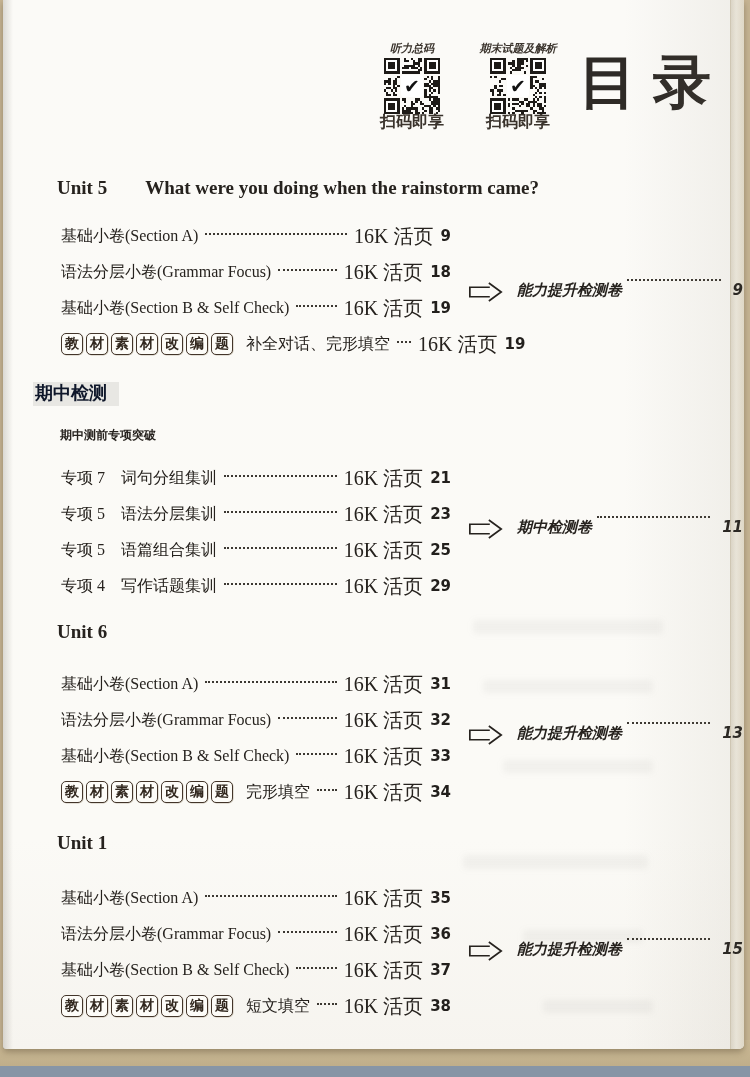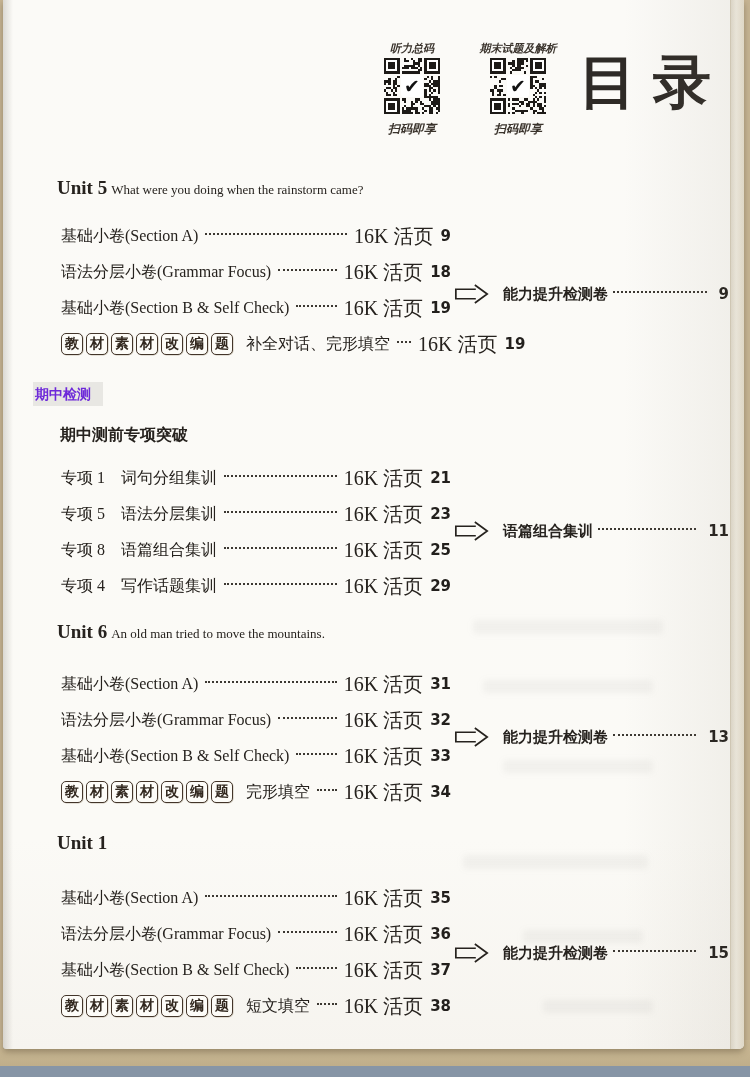--- a/index.html
+++ b/index.html
@@ -28,57 +28,57 @@
   }
   .page-edge{position:absolute;right:0;top:0;bottom:0;width:13px;
     background:linear-gradient(90deg,#e3ddcf,#f2eee3 40%,#e8e1d0);
     border-left:1px solid #d5cdba;border-radius:0 0 5px 0;}
   .ghost{position:absolute;background:rgba(120,115,108,.07);filter:blur(3px);border-radius:4px;}
 
   
   .qr-area{position:absolute;left:366px;top:40px;display:flex;gap:20px;}
   .qr-block{display:flex;flex-direction:column;align-items:center;width:86px;}
   .qr-top-label{font-size:11px;font-weight:bold;font-style:italic;color:#3a332c;white-space:nowrap;line-height:16px;}
-  .qr-bottom-label{font-size:12px;font-weight:bold;font-style:italic;color:#3a332c;white-space:nowrap;line-height:15px;margin-top:8px;}
+  .qr-bottom-label{font-size:16px;font-weight:bold;color:#3a332c;white-space:nowrap;line-height:15px;margin-top:0;}
   .qr-box{position:relative;width:56px;height:56px;margin-top:2px;}
   .qr-box svg{width:56px;height:56px;display:block;}
   .qr-check{position:absolute;left:17px;top:17px;width:22px;height:22px;background:#fff;
     border-radius:3px;display:flex;align-items:center;justify-content:center;
     font-size:19px;font-weight:bold;color:#111;font-family:"DejaVu Sans",sans-serif;}
   .toc-title{position:absolute;left:576px;top:52px;font-size:58px;line-height:60px;
     font-weight:900;letter-spacing:16px;color:#2e2a26;white-space:nowrap;
     font-family:"Liberation Sans","DejaVu Sans",sans-serif;}
 
   
   .section{position:absolute;left:30px;width:700px;}
   .unit-header{display:flex;align-items:baseline;height:24px;line-height:24px;}
   .unit-label{position:relative;font-weight:bold;font-size:19px;color:#26221e;padding:0 4px 0 2px;margin-left:22px;white-space:nowrap;}
   .unit-label::before{content:"";position:absolute;left:-26px;top:-1px;width:58px;height:25px;
     background:#e8e7e3;z-index:-1;}
-  .unit-title{font-weight:normal;font-size:13px;color:#26221e;white-space:nowrap;}
-  .mid-label{display:inline-block;font-weight:bold;font-size:14px;color:#6d28d9;line-height:24px;
+  .unit-title{font-weight:bold;font-size:19px;color:#26221e;margin-left:34px;white-space:nowrap;}
+  .mid-label{display:inline-block;font-weight:bold;font-size:18px;color:#0f172a;line-height:24px;
     background:#e8e7e3;padding:0 12px 0 2px;
-    font-family:Liberation Sans, sans-serif;}
-  .mid-subtitle{font-weight:bold;font-size:16px;color:#26221e;line-height:24px;margin:17px 0 0 27px;
+    font-family:Liberation Mono, monospace;}
+  .mid-subtitle{font-weight:bold;font-size:12px;color:#26221e;line-height:24px;margin:17px 0 0 27px;
     font-family:"Liberation Sans","DejaVu Sans",sans-serif;}
 
   .rows{padding-left:28px;}
   .toc-row{display:flex;align-items:center;height:36px;width:390px;}
   .row-label{font-size:16px;color:#26221e;white-space:nowrap;}
   .leader{flex:1;height:0;border-bottom:2px dotted #3c3832;margin:0 7px;transform:translateY(-2px);min-width:14px;}
   .ref-label{font-size:20px;color:#26221e;white-space:nowrap;}
   .page-num{font-size:15px;font-weight:bold;color:#221f1c;margin-left:7px;
     font-family:"DejaVu Sans","Liberation Sans",sans-serif;}
   .badge{display:flex;gap:3px;margin-right:13px;}
   .badge-char{width:20px;height:20px;border:1.6px solid #43352a;border-radius:5px;
     display:flex;align-items:center;justify-content:center;font-size:14px;font-weight:bold;
     color:#32281f;background:#fdfcf8;box-shadow:0.5px 0.5px 0 #c9c2b4;}
 
   
-  .callout{position:absolute;left:420px;width:276px;height:26px;display:flex;align-items:center;}
+  .callout{position:absolute;left:434px;width:276px;height:26px;display:flex;align-items:flex-start;font-style:italic;}
   .arrow-icon{width:38px;height:22px;flex:0 0 auto;}
   .callout-label{font-size:15px;font-weight:bold;color:#26221e;margin-left:12px;white-space:nowrap;
     font-family:"Liberation Sans","DejaVu Sans",sans-serif;}
   .callout .leader{margin:0 5px;}
 </style>
 </head>
 <body>
 
 <div class="desk-surface"></div>
 <div class="desk-bar"></div>
@@ -487,59 +487,58 @@
     </div>
   </div>
 
   <div class="section" style="top:382px;">
     <div>
       <span class="mid-label">期中检测</span>
     </div>
     <div class="mid-subtitle">期中测前专项突破</div>
     <div class="rows" style="margin-top:13px;">
       <div class="toc-row">
-        <span class="row-label">专项 1　词句分组集训</span>
+        <span class="row-label">专项 7　词句分组集训</span>
         <span class="leader"></span>
         <span class="ref-label">16K 活页</span>
         <span class="page-num">21</span>
       </div>
       <div class="toc-row">
         <span class="row-label">专项 5　语法分层集训</span>
         <span class="leader"></span>
         <span class="ref-label">16K 活页</span>
         <span class="page-num">23</span>
       </div>
       <div class="toc-row">
-        <span class="row-label">专项 8　语篇组合集训</span>
+        <span class="row-label">专项 5　语篇组合集训</span>
         <span class="leader"></span>
         <span class="ref-label">16K 活页</span>
         <span class="page-num">25</span>
       </div>
       <div class="toc-row">
         <span class="row-label">专项 4　写作话题集训</span>
         <span class="leader"></span>
         <span class="ref-label">16K 活页</span>
         <span class="page-num">29</span>
       </div>
     </div>
     <div class="callout" style="top:136px;">
       <svg class="arrow-icon" viewBox="0 0 40 22" fill="none" stroke="#26221e" stroke-width="1.8">
         <path d="M24 6 L3 6 L3 16 L24 16"></path>
           <path d="M23 1.5 L36 11 L23 20.5"></path>
       </svg>
-      <span class="callout-label">语篇组合集训</span>
+      <span class="callout-label">期中检测卷</span>
       <span class="leader"></span>
       <span class="page-num">11</span>
     </div>
   </div>
 
   <div class="section" style="top:620px;">
     <div class="unit-header">
       <span class="unit-label">Unit 6</span>
-      <span class="unit-title">An old man tried to move the mountains.</span>
     </div>
     <div class="rows" style="margin-top:22px;">
       <div class="toc-row">
         <span class="row-label">基础小卷(Section A)</span>
         <span class="leader"></span>
         <span class="ref-label">16K 活页</span>
         <span class="page-num">31</span>
       </div>
       <div class="toc-row">
         <span class="row-label">语法分层小卷(Grammar Focus)</span>

